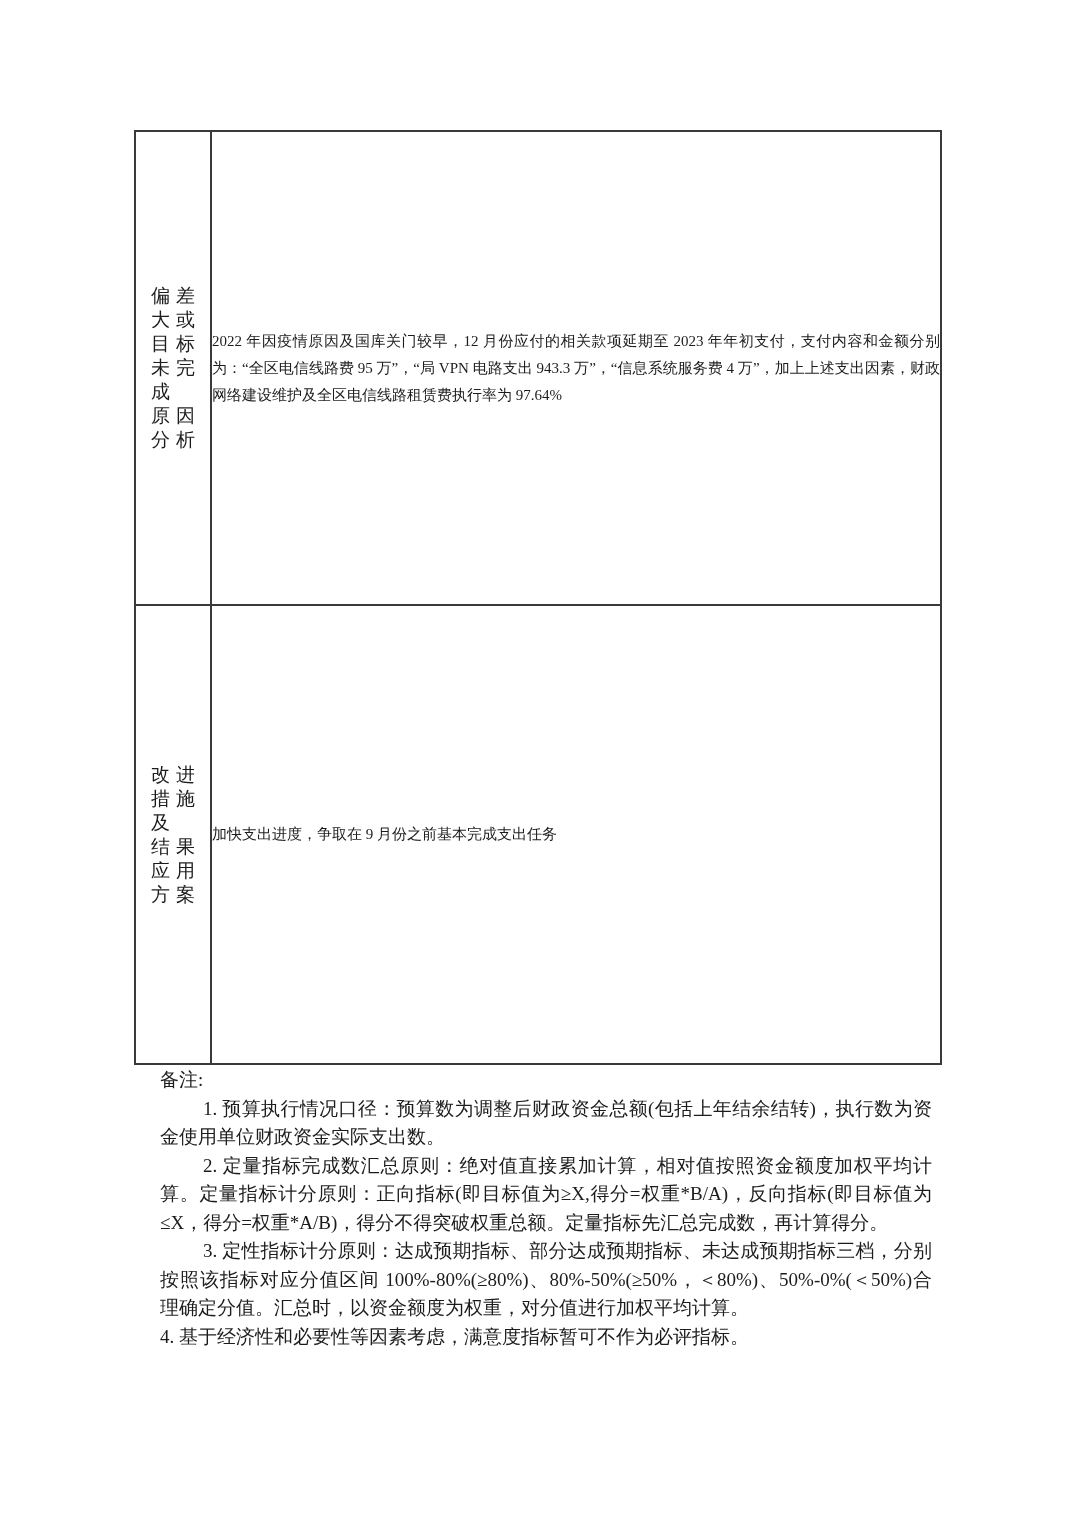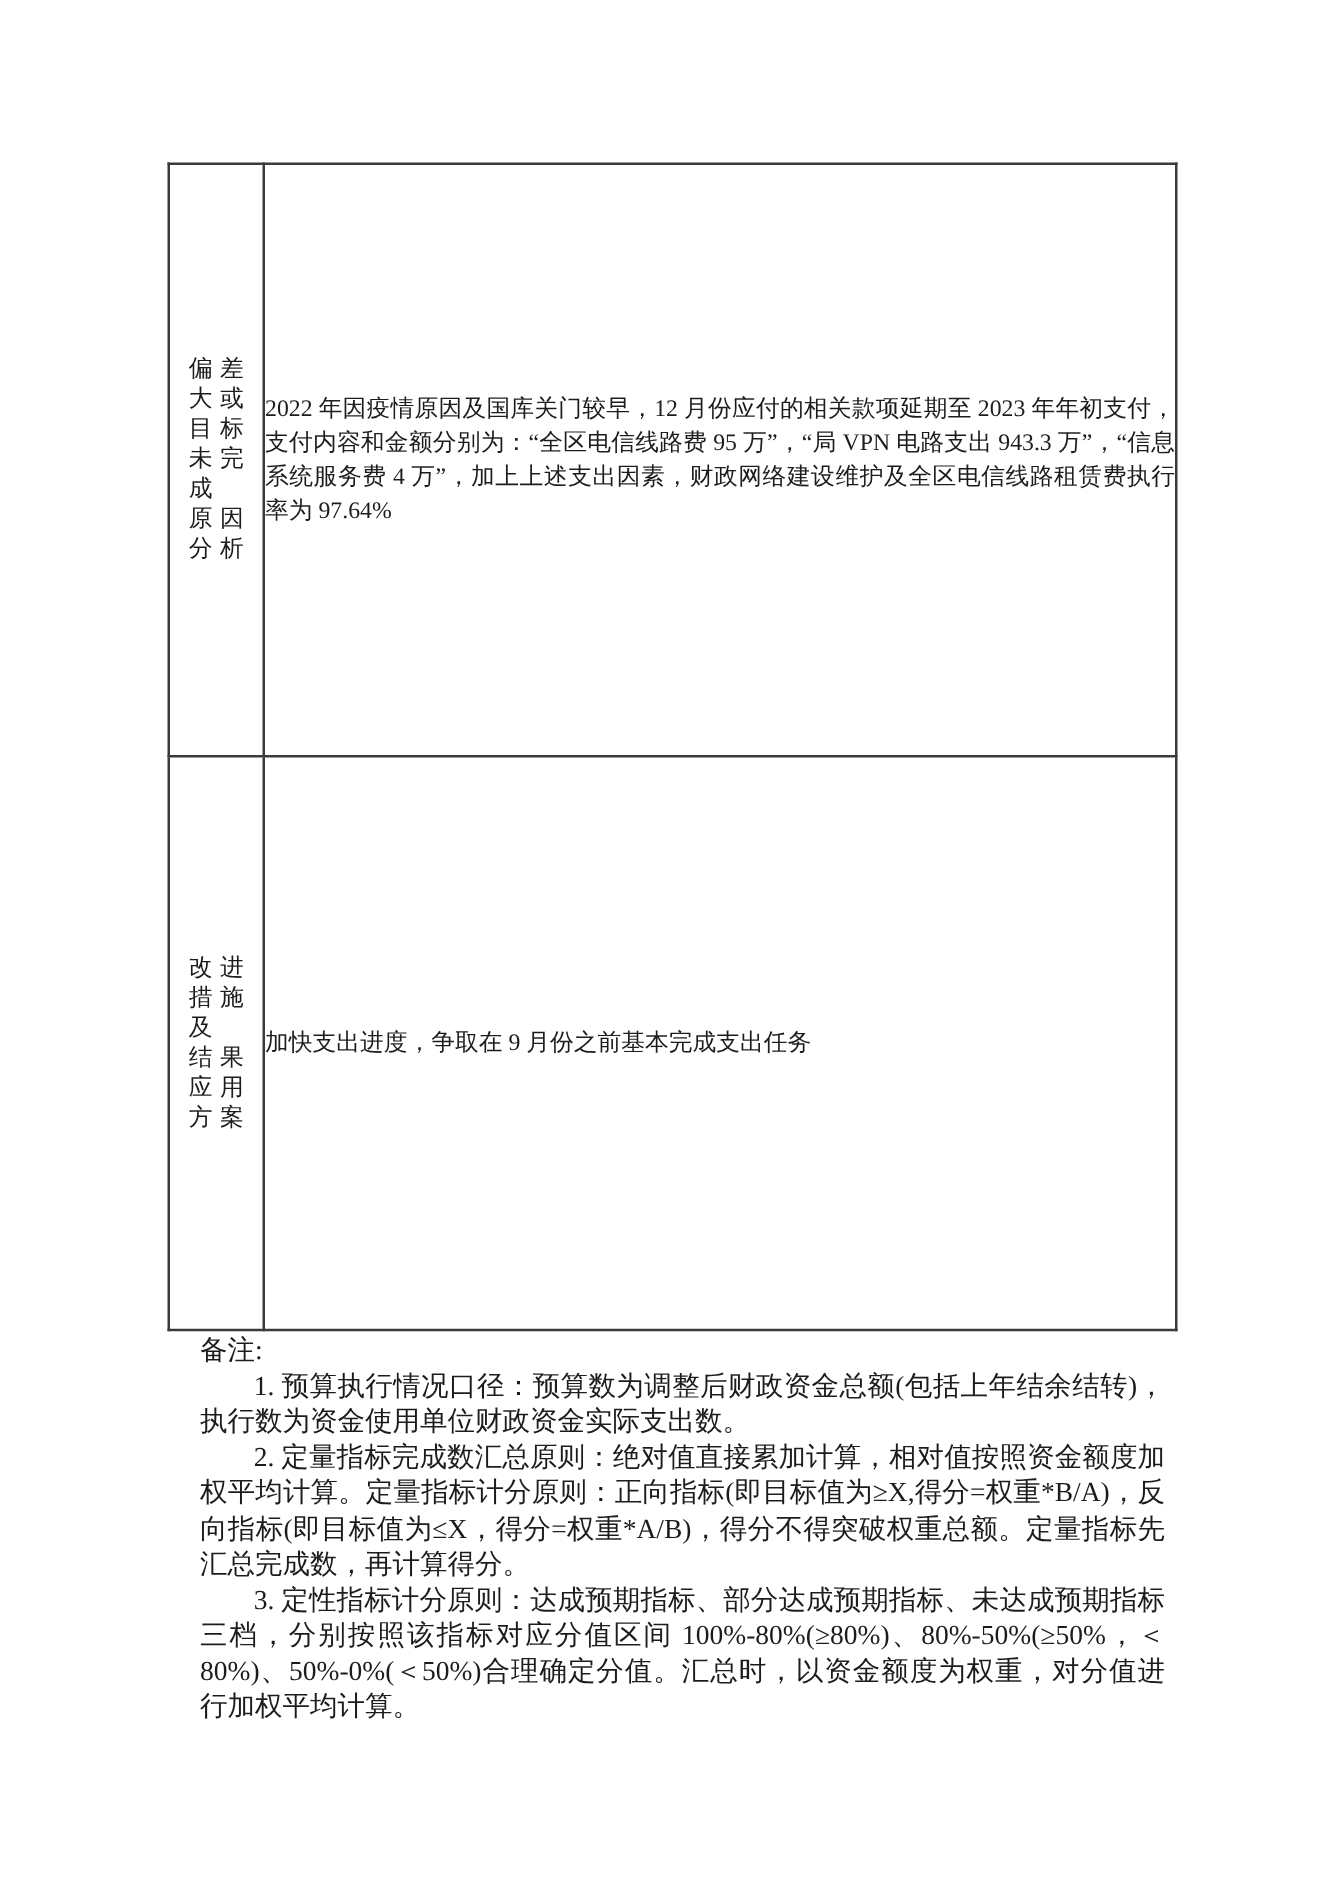--- a/index.html
+++ b/index.html
@@ -37,32 +37,32 @@
     margin: 0 auto;
     font-size: 19px;
     line-height: 24px;
   }
   .vlabel-line {
     display: flex;
     justify-content: space-between;
   }
   td.content-cell {
     padding: 0 10px 0 12px;
-    font-size: 19px;
+    font-size: 15px;
     line-height: 27px;
     text-align: justify;
   }
   tr.row-1 { height: 474px; }
   tr.row-2 { height: 459px; }
   .notes {
     position: absolute;
     left: 160px;
     top: 1066px;
     width: 772px;
-    font-size: 22px;
+    font-size: 19px;
     line-height: 28.5px;
     text-align: justify;
   }
   .notes p {
     margin: 0;
   }
   .notes p.indent {
     text-indent: 43px;
   }
 </style>
@@ -138,15 +138,16 @@
         <td class="content-cell">加快支出进度，争取在 9 月份之前基本完成支出任务</td>
       </tr>
     </tbody>
   </table>
 
   <div class="notes">
     <p>备注:</p>
     <p class="indent">1. 预算执行情况口径：预算数为调整后财政资金总额(包括上年结余结转)，执行数为资金使用单位财政资金实际支出数。</p>
     <p class="indent">2. 定量指标完成数汇总原则：绝对值直接累加计算，相对值按照资金额度加权平均计算。定量指标计分原则：正向指标(即目标值为≥X,得分=权重*B/A)，反向指标(即目标值为≤X，得分=权重*A/B)，得分不得突破权重总额。定量指标先汇总完成数，再计算得分。</p>
     <p class="indent">3. 定性指标计分原则：达成预期指标、部分达成预期指标、未达成预期指标三档，分别按照该指标对应分值区间 100%-80%(≥80%)、80%-50%(≥50%，＜80%)、50%-0%(＜50%)合理确定分值。汇总时，以资金额度为权重，对分值进行加权平均计算。</p>
+    <p>4. 基于经济性和必要性等因素考虑，满意度指标暂可不作为必评指标。</p>
   </div>
 
 </div>
 
 </body></html>

